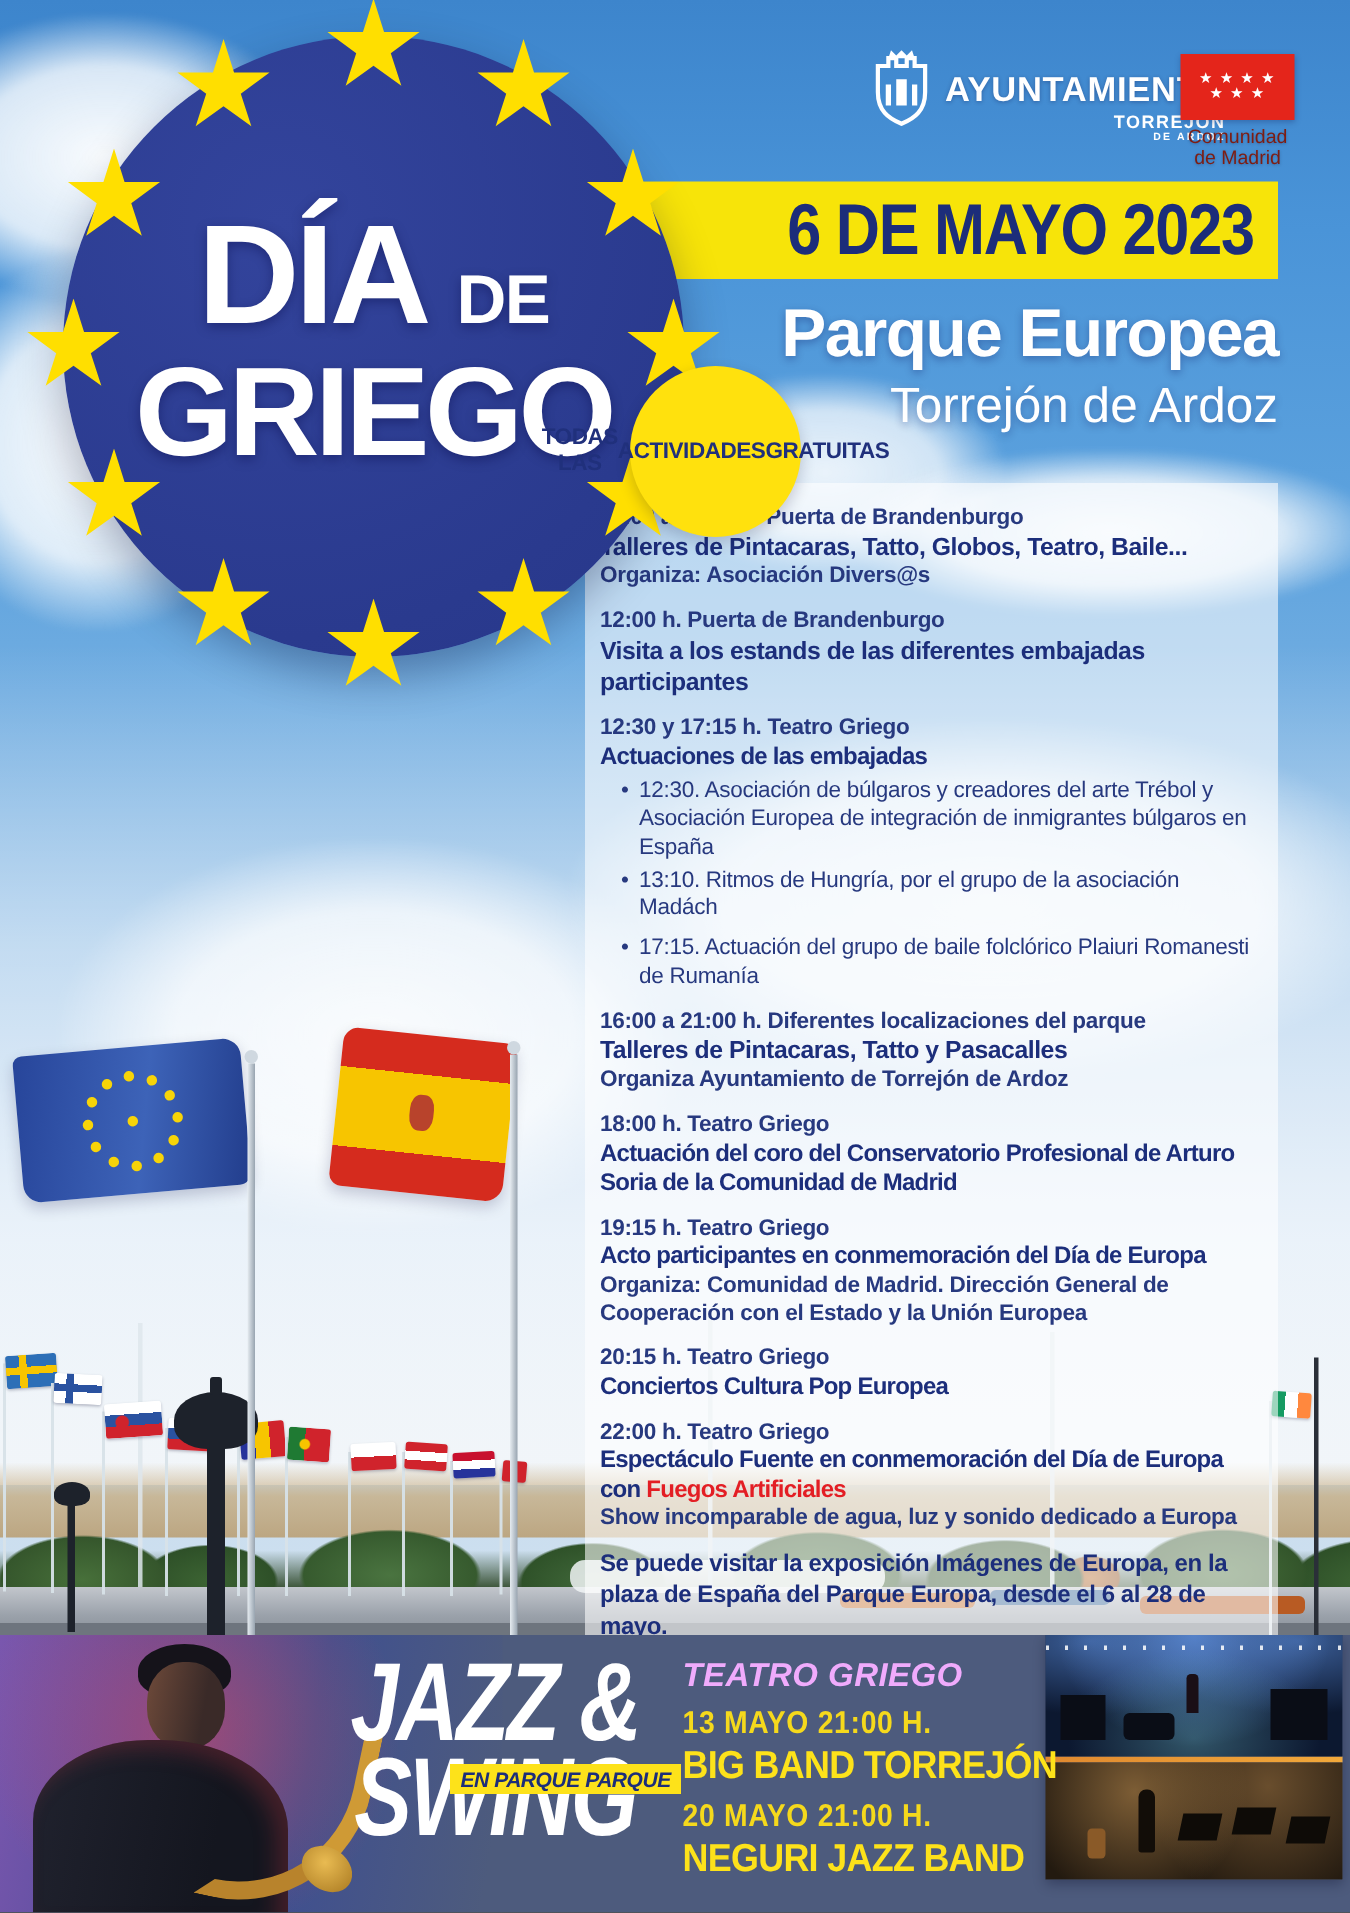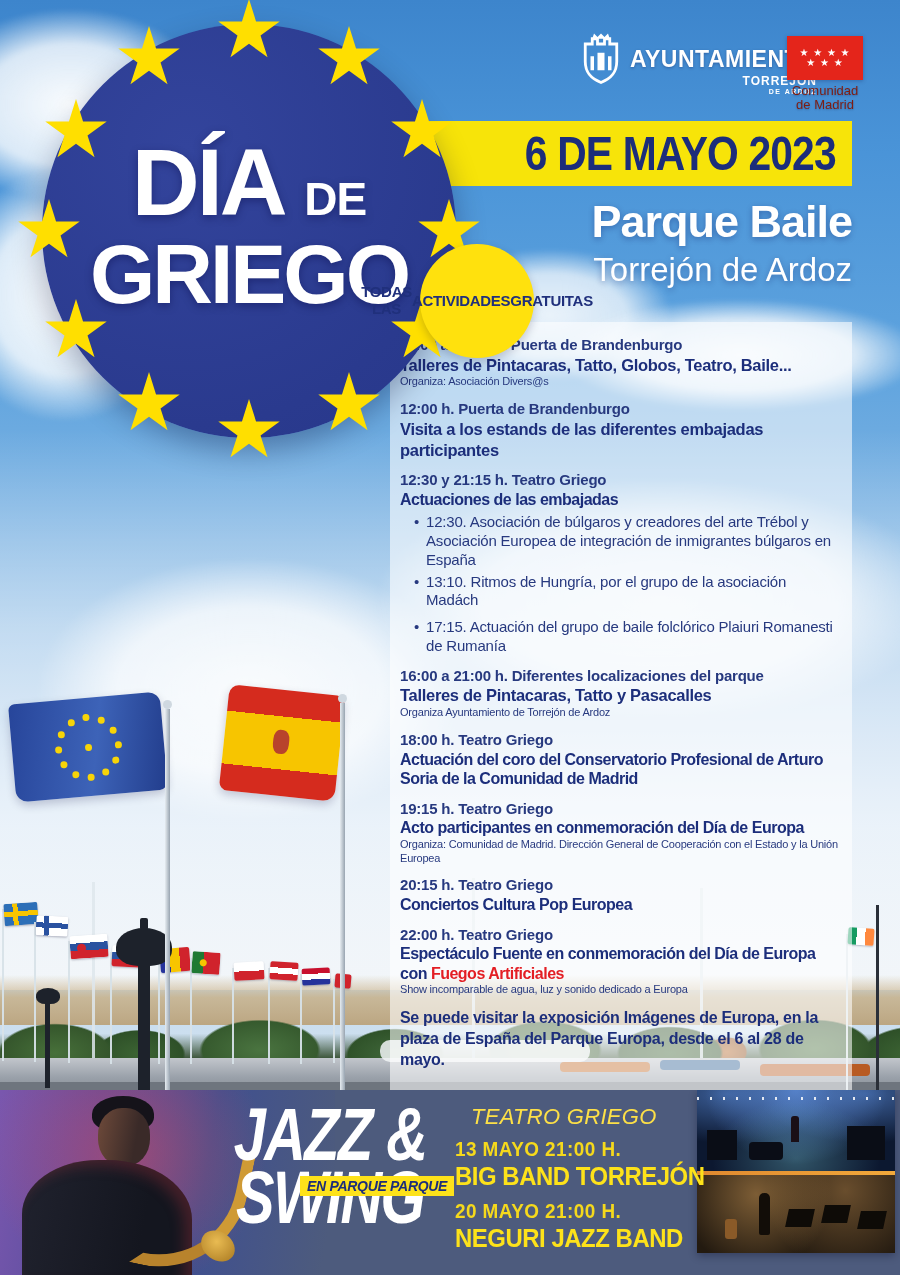--- a/index.html
+++ b/index.html
@@ -47,21 +47,21 @@
   .es-crest{position:absolute;left:42%;top:38%;width:16px;height:24px;border-radius:40%;background:#b8432c;}
   .bigpole{position:absolute;width:5px;background:linear-gradient(90deg,#e6ecf1,#98a4b0);z-index:3;}
   .polecap{position:absolute;width:9px;height:9px;border-radius:50%;background:#cfd8e0;z-index:3;}
   
   .panel{position:absolute;left:390px;top:322px;width:462px;height:768px;background:rgba(255,255,255,.58);z-index:4;
     box-sizing:border-box;padding:14px 12px 0 10px;color:#1f3079;}
   .item{margin-bottom:11px;}
   .time{font-size:15px;font-weight:600;letter-spacing:-.2px;line-height:1.25;color:#27397f;}
   .etitle{font-size:16.5px;font-weight:800;letter-spacing:-.3px;line-height:1.25;color:#1c2e7b;}
   .etitle.big{font-size:16px;letter-spacing:-.5px;line-height:1.22;}
-  .org,.sub{font-size:11px;font-weight:400;letter-spacing:-.2px;line-height:1.25;color:#27397f;}
+  .org,.sub{font-size:15px;font-weight:700;letter-spacing:-.2px;line-height:1.25;color:#27397f;}
   .bullets{margin-top:4px;}
   .bullet{display:flex;font-size:15px;font-weight:500;letter-spacing:-.2px;line-height:1.25;color:#27397f;margin:3px 0 3px 14px;}
   .bullet .dot{margin-right:7px;}
   .bullet.sp{margin-top:8px;}
   .red{color:#e31e24;}
   .note{margin-top:8px;font-size:16px;font-weight:700;letter-spacing:-.3px;line-height:1.3;color:#1c2e7b;}
   
   .eu-circle-wrap{position:absolute;left:36px;top:18px;width:426px;height:426px;z-index:6;}
   .eu-circle{position:absolute;left:6px;top:6px;right:6px;bottom:6px;border-radius:50%;
     background:radial-gradient(circle at 35% 30%,#33449c,#2a3a8e 70%,#27378a);box-shadow:0 12px 30px rgba(0,0,40,.3);}
@@ -107,21 +107,21 @@
   .sax-tube{position:absolute;left:142px;top:48px;width:78px;height:112px;border:12px solid rgba(0,0,0,0);
     border-right-color:#cf9a35;border-bottom-color:#b8832c;border-radius:0 0 90px 0;transform:rotate(12deg);}
   .sax-bell{position:absolute;left:200px;top:142px;width:36px;height:28px;border-radius:50%;
     background:radial-gradient(circle at 40% 40%,#e9bb52,#a87820);transform:rotate(35deg);}
   .jazz{position:absolute;left:150px;top:14px;width:360px;text-align:center;z-index:3;
     transform:scaleX(.78);transform-origin:center top;color:#fff;font-style:italic;font-weight:900;line-height:.85;letter-spacing:-2px;}
   .jazz-l{font-size:74px;}
   .jazz-tag{position:absolute;left:300px;top:86px;z-index:4;background:#fde21a;color:#1c2d7a;
     font-style:italic;font-weight:800;font-size:14px;letter-spacing:-.3px;padding:2px 7px;white-space:nowrap;}
   .binfo{position:absolute;left:455px;top:14px;z-index:3;}
-  .bvenue{color:#fde047;font-style:italic;font-weight:400;font-size:22px;letter-spacing:.3px;margin-left:16px;}
+  .bvenue{color:#f0abfc;font-style:italic;font-weight:700;font-size:22px;letter-spacing:.3px;}
   .bdate{margin-top:7px;color:#f5d91c;font-weight:600;font-size:21px;letter-spacing:.5px;transform:scaleX(.9);transform-origin:left;}
   .bname{color:#fde21a;font-weight:900;font-size:26px;letter-spacing:-.5px;transform:scaleX(.92);transform-origin:left;white-space:nowrap;}
   .photos{position:absolute;left:697px;top:0;width:198px;height:163px;box-shadow:0 3px 8px rgba(0,0,30,.3);}
   .ph1{position:relative;width:198px;height:81px;background:
       radial-gradient(ellipse at 50% 85%,rgba(120,200,210,.35),rgba(0,0,0,0) 60%),
       radial-gradient(ellipse at 50% 0%,rgba(100,150,230,.75),rgba(0,0,0,0) 65%),
       radial-gradient(ellipse at 15% 5%,rgba(90,140,220,.6),rgba(0,0,0,0) 45%),
       radial-gradient(ellipse at 85% 5%,rgba(90,140,220,.6),rgba(0,0,0,0) 45%),#0c1830;overflow:hidden;}
   .truss{position:absolute;left:0;top:7px;width:100%;height:3px;
     background:repeating-linear-gradient(90deg,rgba(255,255,255,.85) 0 2px,rgba(0,0,0,0) 2px 13px);}
@@ -228,21 +228,21 @@
     <div class="item">
       <div class="time">11:00 a 16:00 h. Puerta de Brandenburgo</div>
       <div class="etitle">Talleres de Pintacaras, Tatto, Globos, Teatro, Baile...</div>
       <div class="org">Organiza: Asociación Divers@s</div>
     </div>
     <div class="item">
       <div class="time">12:00 h. Puerta de Brandenburgo</div>
       <div class="etitle">Visita a los estands de las diferentes embajadas participantes</div>
     </div>
     <div class="item">
-      <div class="time">12:30 y 21:15 h. Teatro Griego</div>
+      <div class="time">12:30 y 17:15 h. Teatro Griego</div>
       <div class="etitle big">Actuaciones de las embajadas</div>
       <div class="bullets">
         <div class="bullet">
             <span class="dot">•</span>
             <span>12:30. Asociación de búlgaros y creadores del arte Trébol y Asociación Europea de integración de inmigrantes búlgaros en España</span>
           </div>
         <div class="bullet">
             <span class="dot">•</span>
             <span>13:10. Ritmos de Hungría, por el grupo de la asociación Madách</span>
           </div>
@@ -277,21 +277,21 @@
     </div>
     <div class="note">Se puede visitar la exposición Imágenes de Europa, en la plaza de España del Parque Europa, desde el 6 al 28 de mayo.</div>
   </div>
 
   <div class="banner">
     <div class="banner-inner">
       <span class="banner-date">6 DE MAYO </span><span class="banner-year">2023</span>
     </div>
   </div>
   <div class="venue">
-    <div class="venue-name">Parque Baile</div>
+    <div class="venue-name">Parque Europea</div>
     <div class="venue-city">Torrejón de Ardoz</div>
   </div>
 
   <div class="ayto">
     <svg class="ayto-crest" viewBox="0 0 24 30">
       <path fill="none" stroke="#fff" stroke-width="1.6" d="M3 7h4v-3h3v3h4v-3h3v3h4v10c0 7-4 10-9 12C7 27 3 24 3 17z"></path>
       <path fill="#fff" d="M10 12h4v10h-4z M6 14h2v8H6z M16 14h2v8h-2z"></path>
       <path fill="#fff" d="M8 1l2 2 2-2 2 2 2-2 1 3H7z"></path>
     </svg>
     <div>

